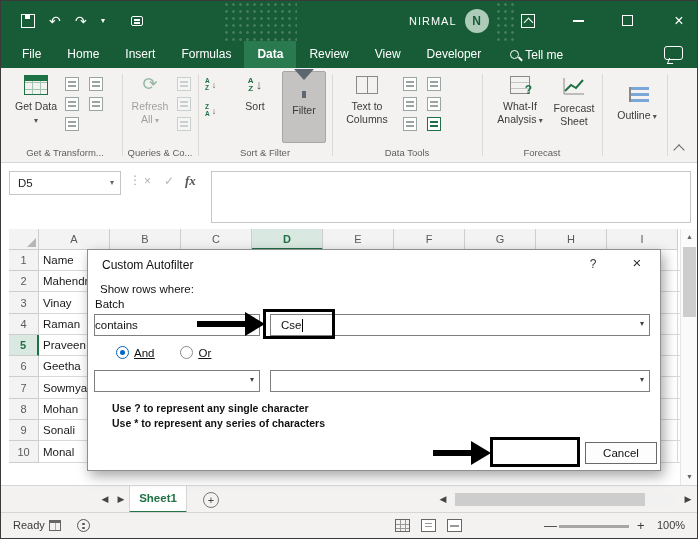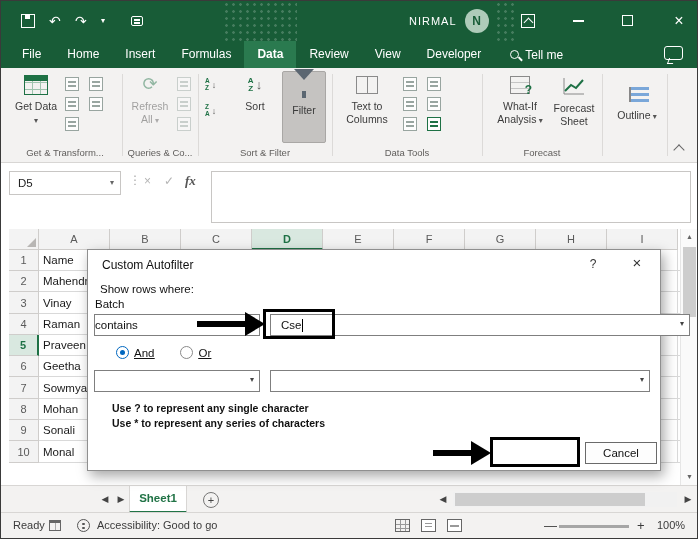--- a/index.html
+++ b/index.html
@@ -110,21 +110,21 @@
   .dialog { position:absolute; left:86px; top:248px; width:574px; height:222px; background:#fff; border:1px solid #8f8f8f;
             box-shadow:3px 5px 12px rgba(0,0,0,.35); z-index:10; font-size:11.5px; color:#111; }
   .dlg-title { position:absolute; left:14px; top:8px; font-size:12px; }
   .dlg-help { position:absolute; right:58px; top:7px; width:18px; text-align:center; color:#333; font-size:12px; }
   .dlg-close { position:absolute; right:12px; top:4px; width:22px; text-align:center; color:#333; font-size:15px; }
   .dlg-prompt { position:absolute; left:12px; top:33px; }
   .dlg-field { position:absolute; left:7px; top:48px; }
   .combo { position:absolute; height:22px; border:1px solid #7f7f7f; background:#fff; display:flex; align-items:center; }
   .combo .combo-caret { position:absolute; right:5px; top:4px; font-size:8px; color:#444; }
   .op1 { left:6px; top:64px; width:166px; }
-  .val1 { left:182px; top:64px; width:420px; padding-left:10px; }
+  .val1 { left:182px; top:64px; width:380px; padding-left:10px; }
   .op2 { left:6px; top:120px; width:166px; }
   .val2 { left:182px; top:120px; width:380px; }
   .caret-bar { display:inline-block; width:1px; height:13px; background:#000; margin-left:1px; vertical-align:middle; }
   .radio-row { position:absolute; left:28px; top:96px; display:flex; align-items:center; gap:26px;text-decoration:underline; }
   .radio { display:flex; align-items:center; gap:5px; }
   .rdot { width:13px; height:13px; border-radius:50%; border:1px solid #8a8a8a; position:relative; background:#fff; }
   .rdot.on { border-color:#0067c0; }
   .rdot.on::after { content:""; position:absolute; left:3px; top:3px; width:5px; height:5px; border-radius:50%; background:#0067c0; }
   .rlabel { text-decoration:underline; }
   .hint { position:absolute; left:10px; font-size:10.5px; font-weight:600; color:#111;padding-left:14px; }
@@ -460,21 +460,20 @@
     <span class="hs-track">
       <span class="hs-thumb"></span>
     </span>
     <span class="snav hs-right">▶</span>
   </div>
 
   <div class="statusbar">
     <span class="sb" style="left:12px">Ready</span>
     <span class="macro-icon"></span>
     <span class="acc-icon"></span>
-    <span class="sb" style="left:96px">Accessibility: Good to go</span>
     <span class="view-icon vi-normal"></span>
     <span class="view-icon vi-layout"></span>
     <span class="view-icon vi-break"></span>
     <span class="sb zoom-minus" style="position:absolute;">—</span>
     <span class="zoom-track">
       
     </span>
     <span class="sb zoom-plus" style="position:absolute;">+</span>
     <span class="sb zoom-pct" style="position:absolute;">100%</span>
   </div>

